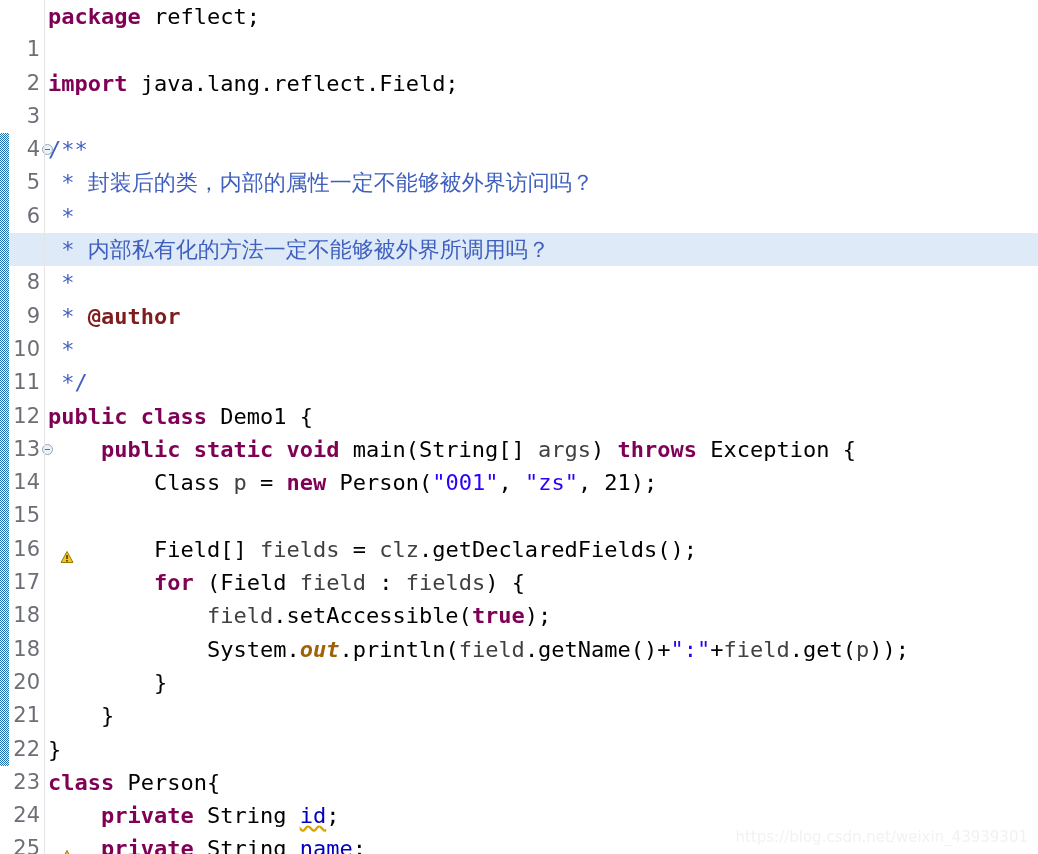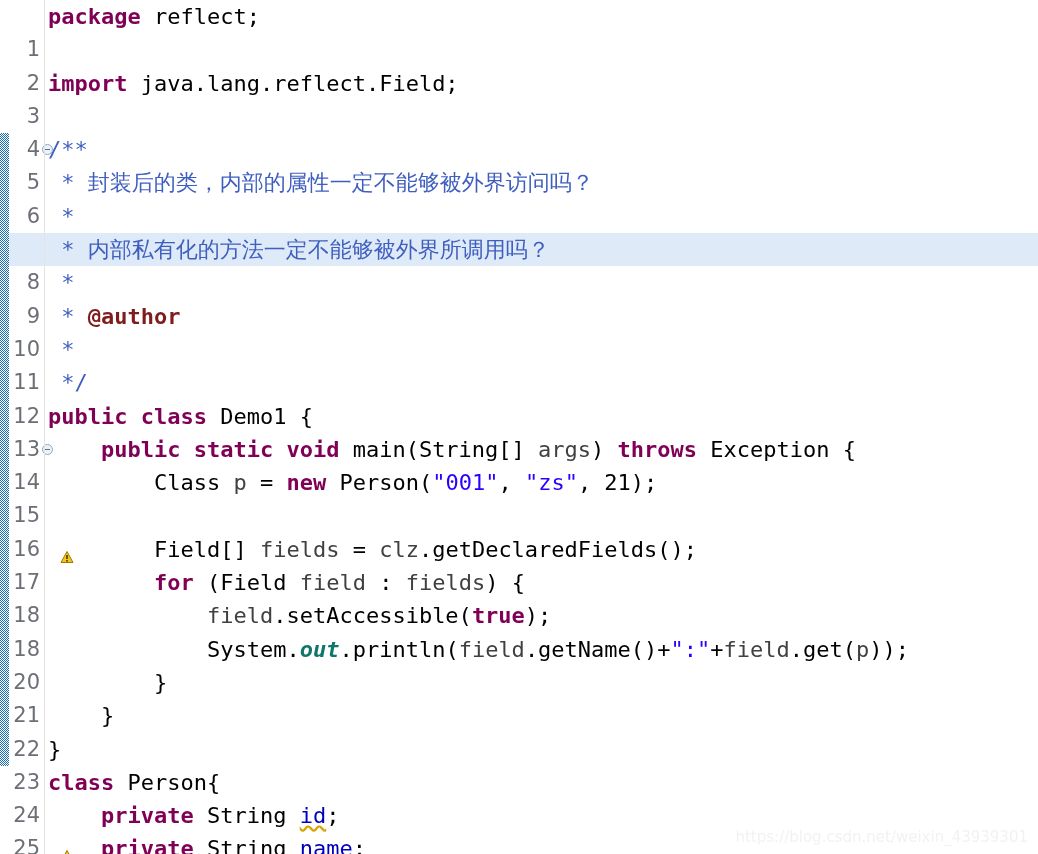--- a/index.html
+++ b/index.html
@@ -111,21 +111,21 @@
     z-index: 1;
   }
 
   
   .kw      { color: #7f0055; font-weight: bold; }
   .str     { color: #2a00ff; }
   .cmt     { color: #3f5fbf; }
   .cmttag  { color: #7f1d1d; font-weight: bold; }
   .local   { color: #404040; margin-top: 45px; }
   .field   { color: #0000c0; text-align: center; }
-  .statfld { color: #0f766e; font-weight: bold; font-style: italic; }
+  .statfld { color: #a16207; font-weight: bold; font-style: italic; }
   .plain   { color: #000000; }
 
   .sq-warn {
     text-decoration: underline wavy #d9a400;
     text-decoration-skip-ink: none;
   }
   .sq-dot {
     border-bottom: 1px dotted #c8a200;
   }
 

